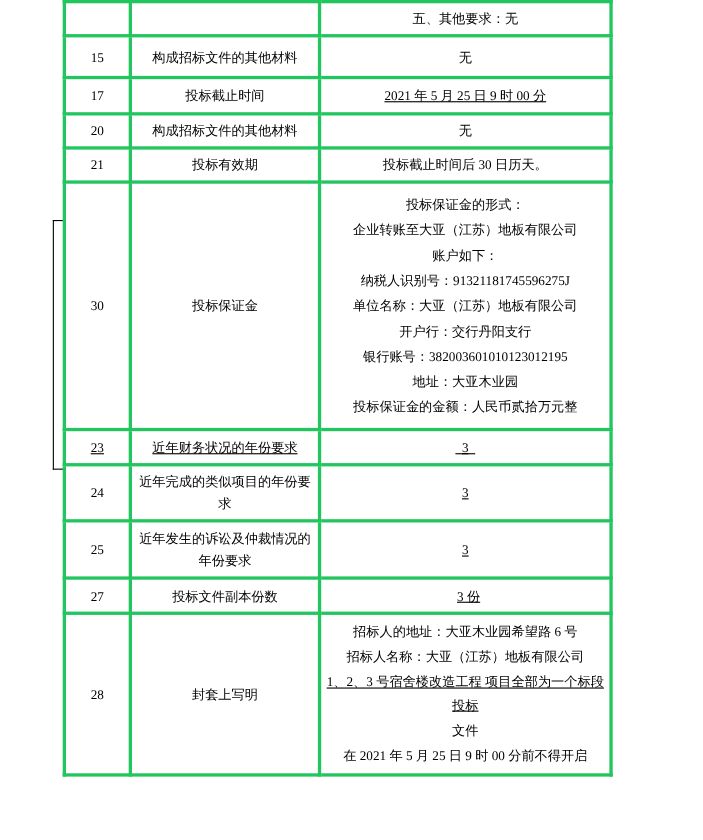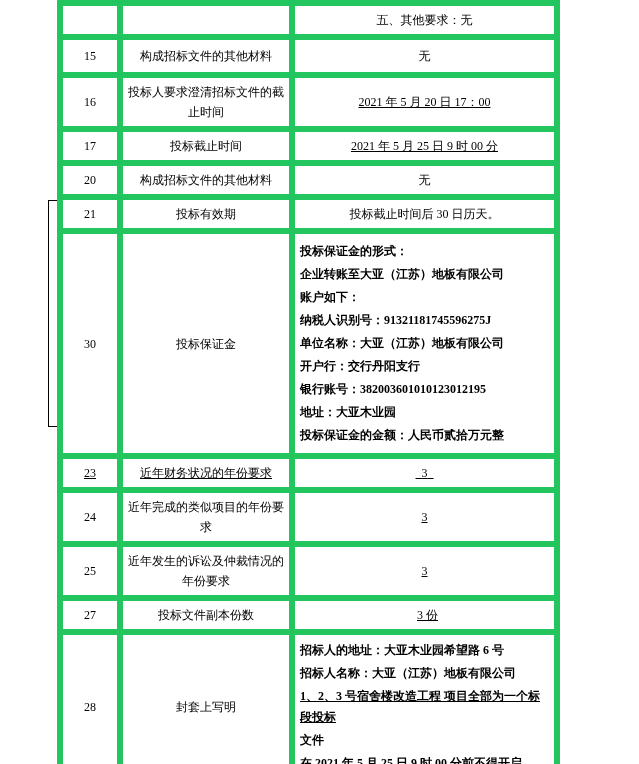--- a/index.html
+++ b/index.html
@@ -22,21 +22,21 @@
   }
   table.doc-table {
     position: absolute;
     left: 57px;
     top: 0px;
     width: 497px;
     border-collapse: collapse;
     table-layout: fixed;
   }
   table.doc-table td {
-    border: 6px solid #22c55e;
+    border: 3px solid #22c55e;
     font-size: 12px;
     line-height: 20px;
     padding: 4px 5px;
     vertical-align: middle;
   }
   col.c-num { width: 60px; }
   col.c-item { width: 172px; }
   col.c-val { width: 265px; }
 
   td.num {
@@ -53,22 +53,21 @@
     text-align: left;
     padding-left: 10px;
   }
   .u {
     text-decoration: underline;
   }
   .val-lines p {
     margin: 0;
     padding: 1px 0;
     line-height: 21px;
-    text-align: left;
-    font-weight: bold;
+    text-align: center;
   }
   .nowrap { white-space: nowrap; }
   
   .side-mark {
     position: absolute;
     left: 48px;
     top: 200px;
     width: 9px;
     height: 225px;
     border-left: 1px solid #000000;
@@ -96,25 +95,20 @@
         <td class="item"></td>
         <td class="val">五、其他要求：无</td>
       </tr>
 
       <tr style="height:38px;">
         <td class="num">15</td>
         <td class="item">构成招标文件的其他材料</td>
         <td class="val">无</td>
       </tr>
 
-      <tr style="height:48px;">
-        <td class="num">16</td>
-        <td class="item">投标人要求澄清招标文件的截止时间</td>
-        <td class="val"><span class="u nowrap">2021 年 5 月 20 日 17：00</span></td>
-      </tr>
 
       <tr style="height:33px;">
         <td class="num">17</td>
         <td class="item">投标截止时间</td>
         <td class="val"><span class="u nowrap">2021 年 5 月 25 日 9 时 00 分</span></td>
       </tr>
 
       <tr style="height:30px;">
         <td class="num">20</td>
         <td class="item">构成招标文件的其他材料</td>

